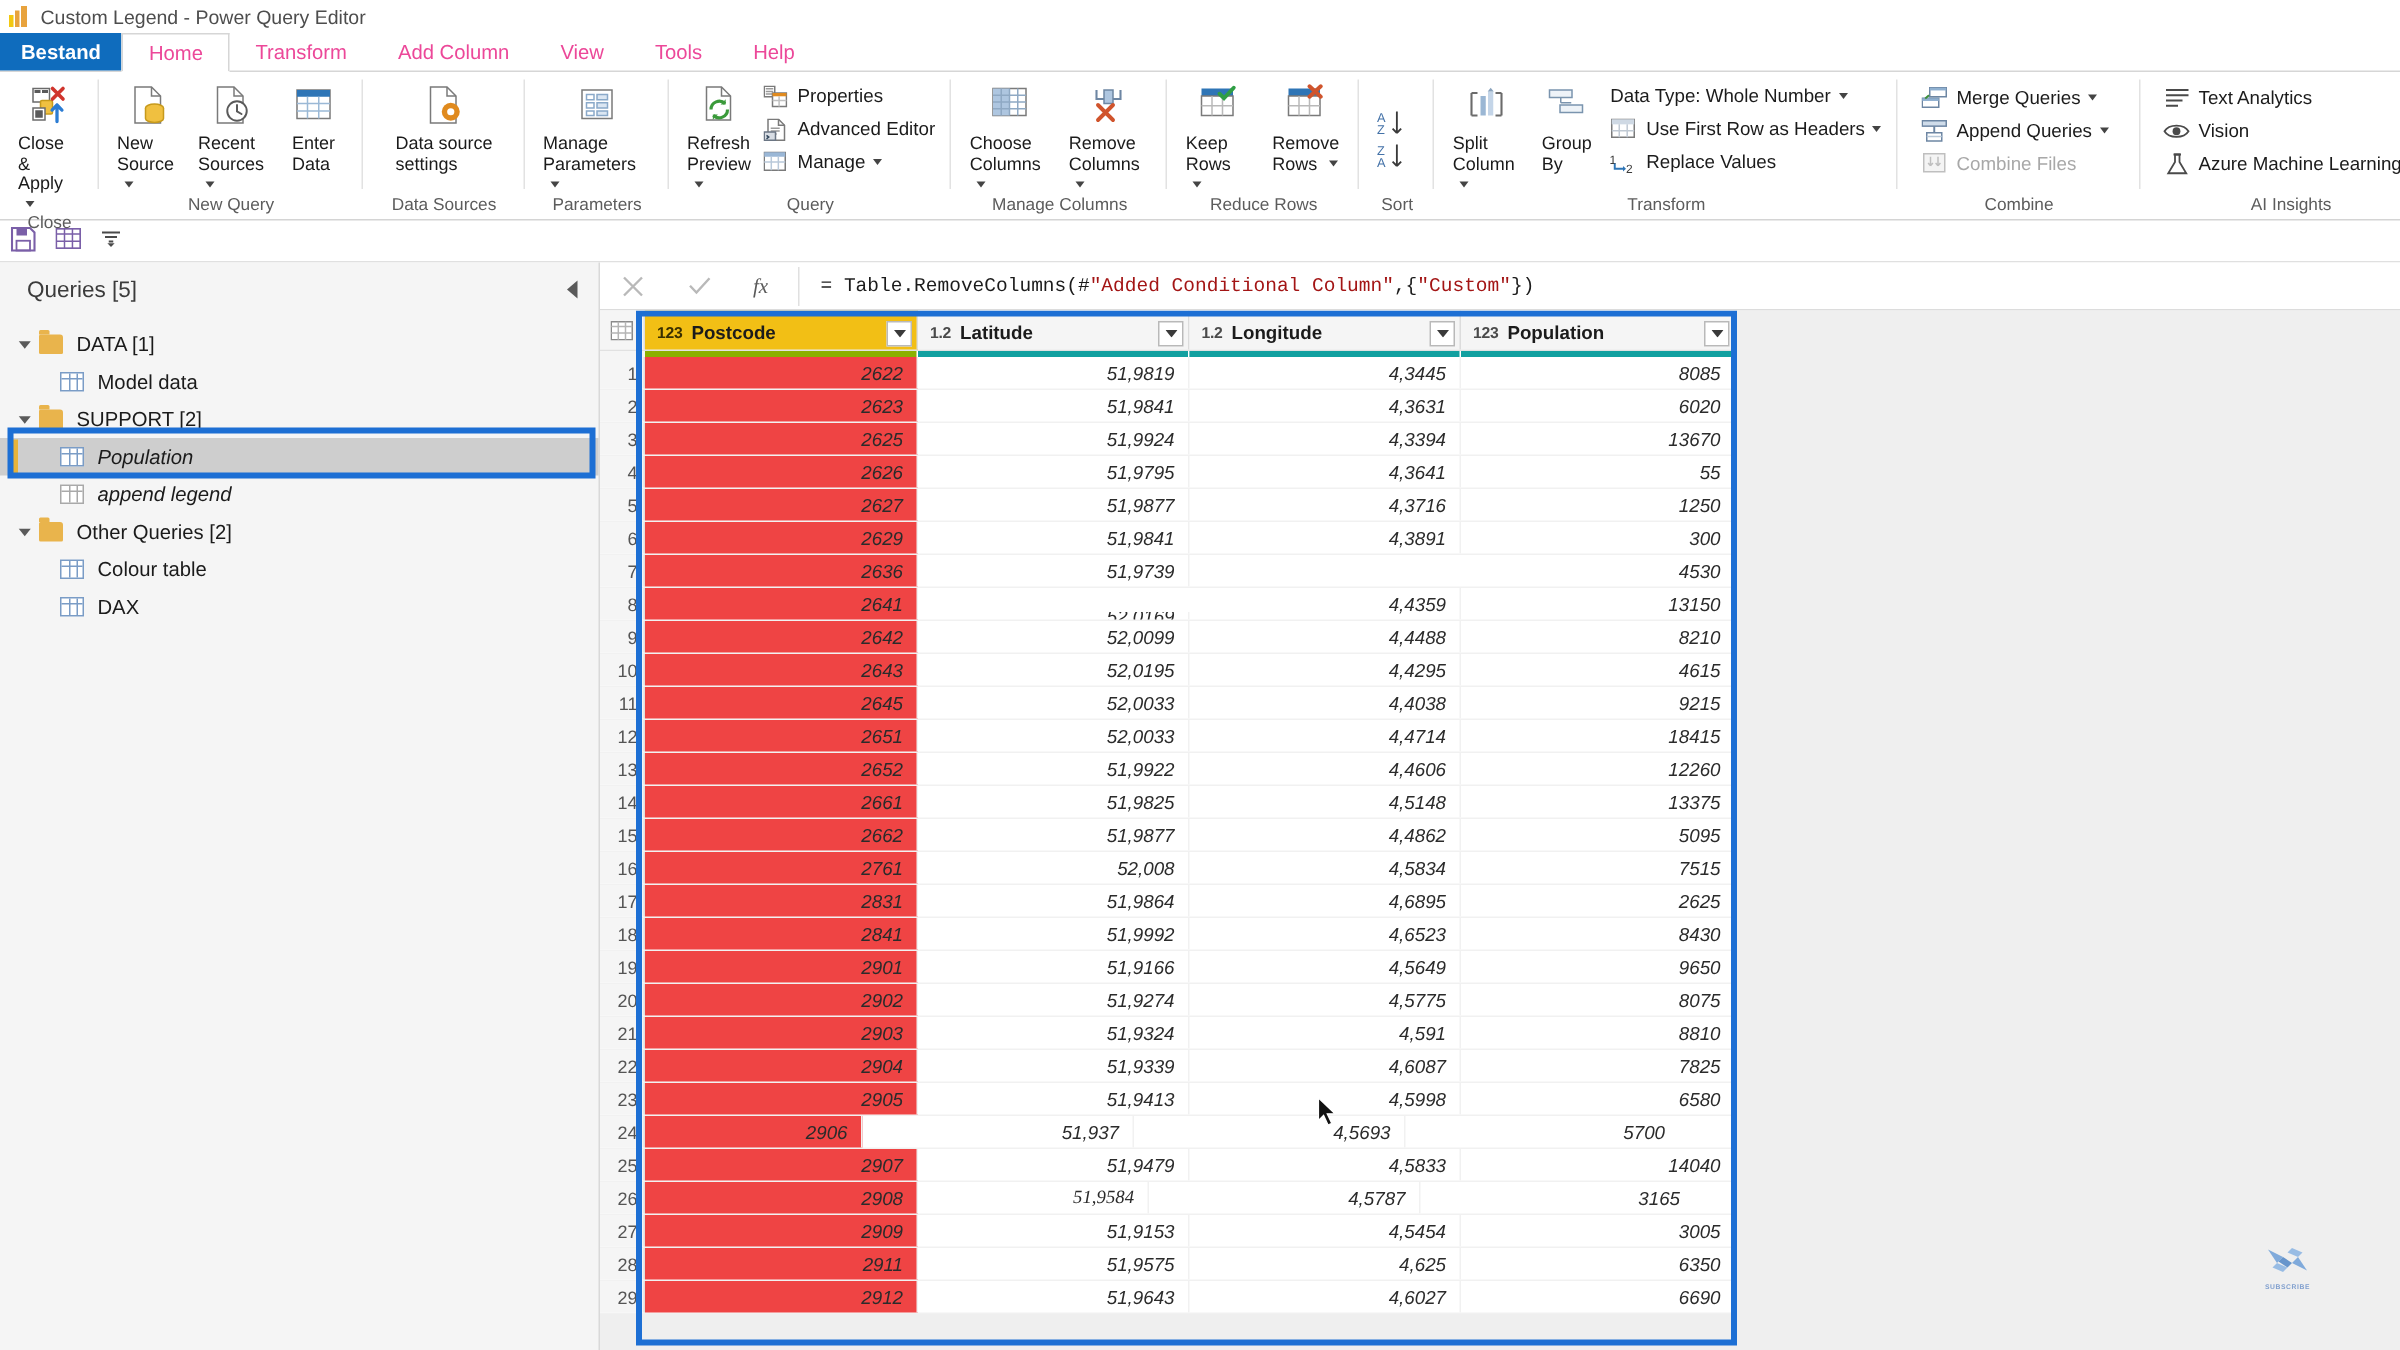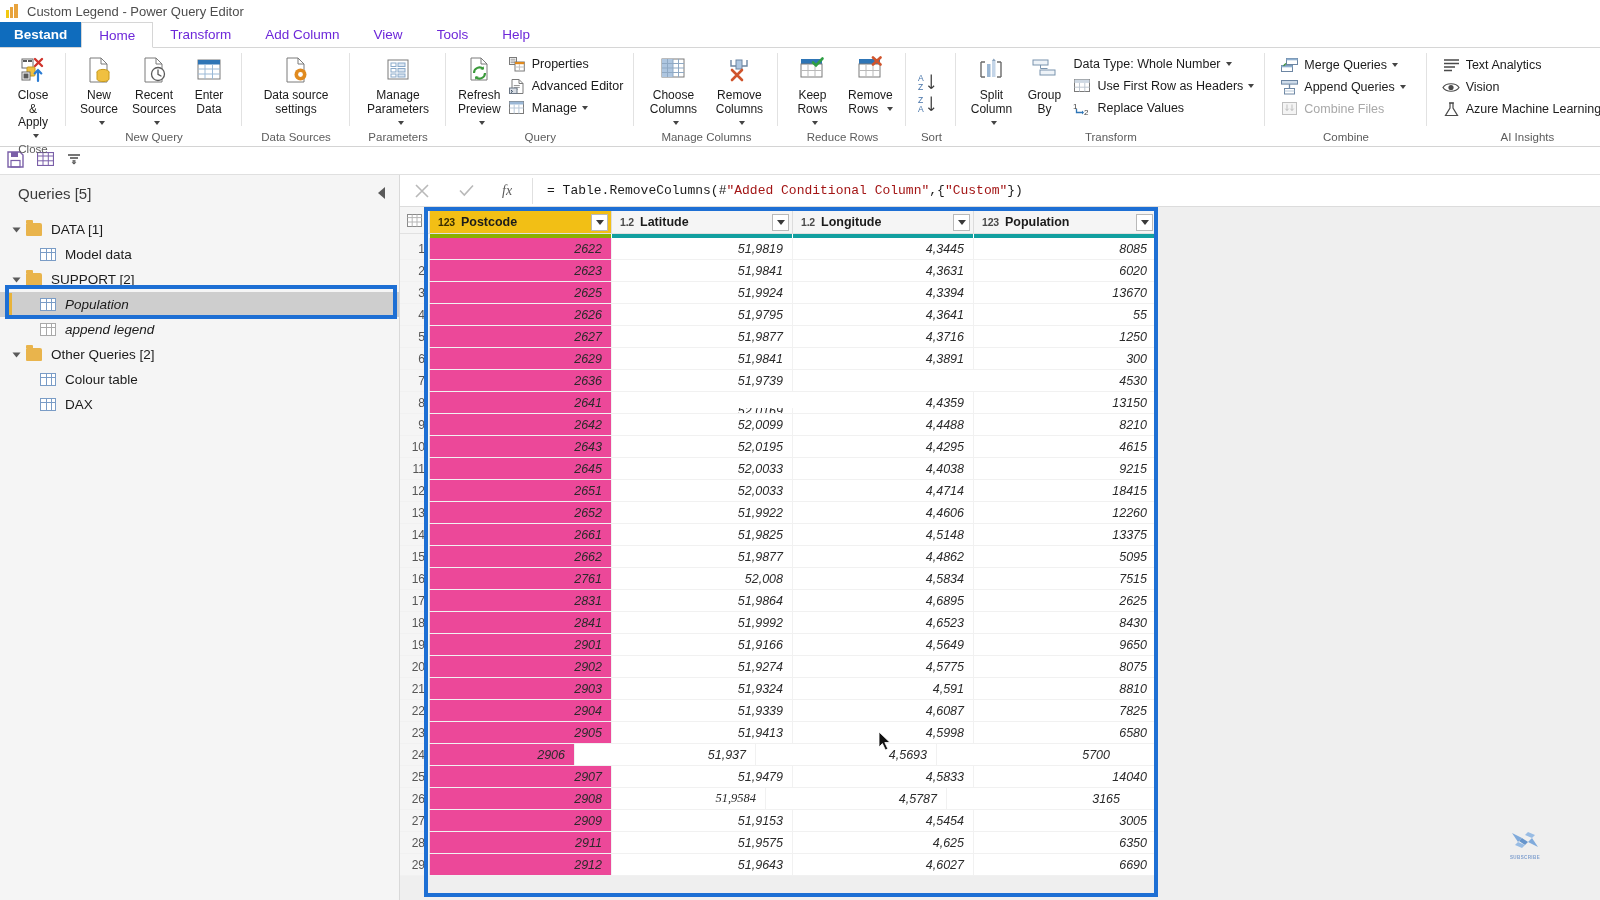--- a/index.html
+++ b/index.html
@@ -16,35 +16,35 @@
   .titlebar{ height:22px; display:flex; align-items:center; padding-left:6px; background:#fff; }
   .pbi-logo{ width:14px; height:14px; position:relative; margin-right:7px; }
   .pbi-logo i{ position:absolute; bottom:0; display:block; background:#e8b33a; }
   .pbi-logo i:nth-child(1){ left:0; width:3px; height:8px; background:#f2c811; }
   .pbi-logo i:nth-child(2){ left:4px; width:3px; height:11px; background:#e8a33d; }
   .pbi-logo i:nth-child(3){ left:8px; width:4px; height:14px; background:#e8a33d; }
   .title-text{ font-size:13px; color:#4d4d4d; }
 
   
   .tabs{ height:26px; display:flex; align-items:stretch; border-bottom:1px solid #d6d6d6; background:#fff; }
-  .tab{ display:flex; align-items:center; padding:0 17px; font-size:13.5px; color:#6d28d9; cursor:default; }
+  .tab{ display:flex; align-items:center; padding:0 17px; font-size:13.5px; color:#ec4899; cursor:default; }
   .tab.file{ background:#0f6cbd; color:#fff; font-weight:bold; padding:0 14px; }
   .tab.active{ border:1px solid #d6d6d6; border-bottom:1px solid #fff; margin-bottom:-1px; background:#fff; }
 
   
   .ribbon{ height:99px; background:#fff; display:flex; border-bottom:1px solid #d4d4d4; position:relative; }
   .rgroup{ display:flex; flex-direction:column; justify-content:space-between; padding:3px 0 0; position:relative; }
   .rgroup:after{ content:""; position:absolute; right:0; top:5px; bottom:20px; width:1px; background:#e2e2e2; }
   .rgroup.last:after{ display:none; }
   .rgbody{ display:flex; align-items:flex-start; padding:0 6px; flex:1; }
   .rglabel{ text-align:center; font-size:11.5px; color:#5c5c5c; padding-bottom:3px; }
 
   .bigbtn{ width:auto; min-width:54px; padding:2px 6px 0; display:flex; flex-direction:column; align-items:center; cursor:default; }
   .bigbtn .ico{ height:34px; display:flex; align-items:center; justify-content:center; }
-  .bigbtn .lbl{ font-size:12px; line-height:13.5px; text-align:center; color:#1b1b1b; margin-top:2px; }
+  .bigbtn .lbl{ font-size:12px; line-height:13.5px; text-align:left; color:#1b1b1b; margin-top:2px; }
 
   .smallcol{ display:flex; flex-direction:column; justify-content:center; padding-top:2px; }
   .smallbtn{ display:flex; align-items:center; height:22px; padding:0 5px 0 1px; cursor:default; font-size:12.5px; color:#1b1b1b; white-space:nowrap; }
   .smallbtn .ico{ width:19px; height:17px; margin-right:5px; display:flex; align-items:center; justify-content:center; flex:none; }
   .smallbtn.disabled{ color:#a8a8a8; }
   .caret{ display:inline-block; width:0;height:0; border-left:3.5px solid transparent;border-right:3.5px solid transparent;border-top:4px solid #444; margin-left:5px; vertical-align:middle; }
 
   
   .qat{ height:28px; display:flex; align-items:center; gap:13px; padding-left:7px; background:#fff; border-bottom:1px solid #e0e0e0;}
 
@@ -92,21 +92,21 @@
   .hcell .tname{ font-size:10.5px; font-weight:bold; color:#4a4a4a; margin-right:6px; letter-spacing:-.2px; white-space:nowrap; }
   .hcell.hl .tname{ color:#3a2f00; }
   .hcell .lbl{ flex:1; white-space:nowrap; overflow:hidden; }
   .hdrop{ width:17px;height:17px; border:1px solid #b9b9b9; background:#fff; display:flex; align-items:center; justify-content:center; flex:none; }
   .qbar{ display:flex; height:4px; }
   .qseg{ border-right:1px solid #fff; }
 
   .grow{ display:flex; height:22px; border-bottom:1px solid #f1f1f1; font-size:12.5px; font-style:italic; color:#2b2b2b; }
   .rn{ width:30px; flex:none; display:flex; align-items:center; justify-content:flex-end; padding-right:4px; font-size:12px; font-style:normal; color:#555; background:#f5f5f5; border-right:1px solid #dedede; }
   .gc{ display:flex; align-items:center; justify-content:flex-end; padding-right:9px; border-right:1px solid #f1f1f1; overflow:hidden; }
-  .gc.selcol{ background:#ec4899; }
+  .gc.selcol{ background:#ef4444; }
 
   
   .hl-grid{ position:absolute; left:24px; top:0px; width:734px; height:690px; border:4px solid #1d6fd4; pointer-events:none; z-index:5; }
 
   .cursor{ position:absolute; left:478px; top:524px; z-index:9; }
   .watermark{ position:absolute; right:52px; bottom:42px; width:46px; text-align:center; opacity:.85; }
   .watermark .wtxt{ font-size:4.5px; letter-spacing:.4px; color:#6d92c9; font-weight:bold; margin-top:1px; }
 </style>
 </head>
 <body>

